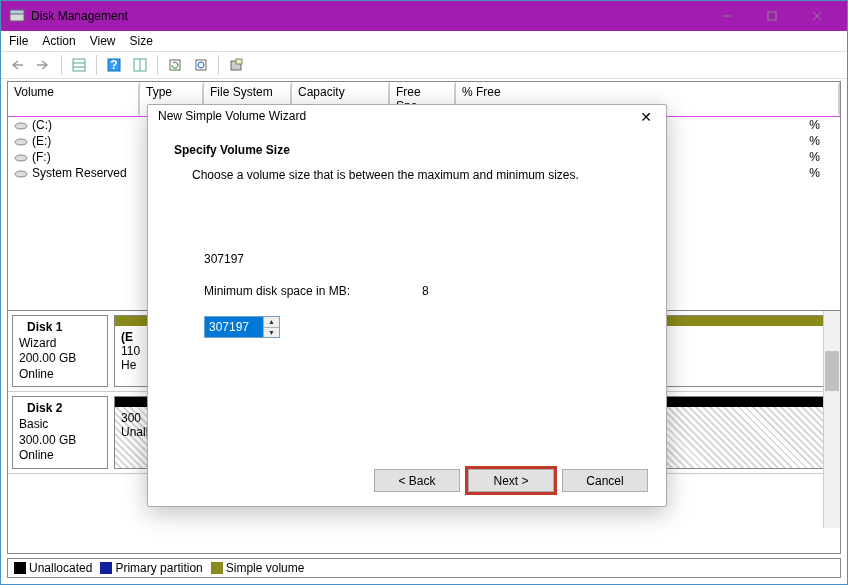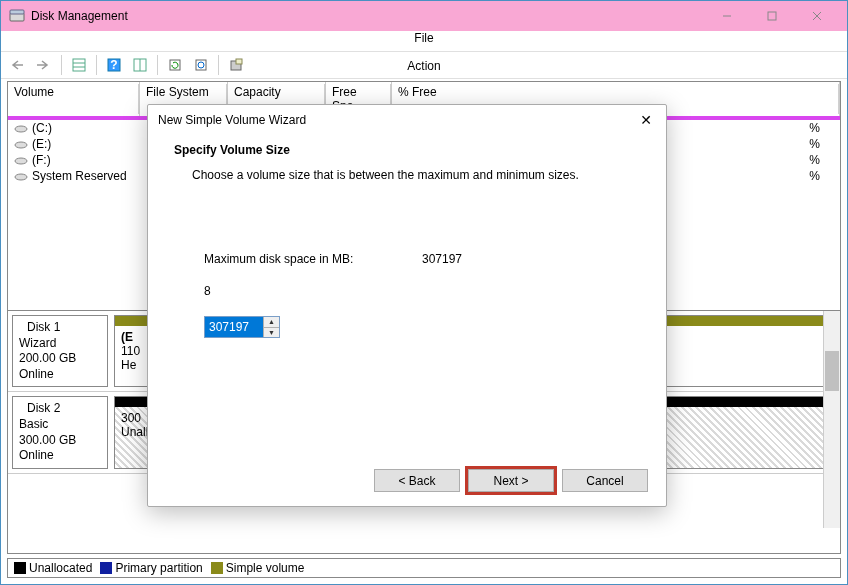--- a/index.html
+++ b/index.html
@@ -1,71 +1,71 @@
 <!DOCTYPE html>
 <html><head>
 <meta charset="utf-8">
 <style>
 * { box-sizing: border-box; margin: 0; padding: 0; font-family: "Segoe UI", Tahoma, sans-serif; font-size: 12px; }
 body { background: #fff; width: 848px; height: 585px; border: 1px solid #4a90c2; position: relative; overflow: hidden; }
 
 
-.titlebar { height: 30px; background: #f9a8d4; display: flex; align-items: center; padding: 0 8px; }
+.titlebar { height: 30px; background: #a21caf; display: flex; align-items: center; padding: 0 8px; }
 .titlebar .app-icon { width: 16px; height: 16px; margin-right: 6px; }
 .titlebar .title { flex: 1; color: #000; font-size: 12px; }
 .titlebar .win-controls { display: flex; }
 .titlebar .win-btn { width: 45px; height: 30px; display: flex; align-items: center; justify-content: center; color: #666; }
 .titlebar .win-btn svg { stroke: #888; }
 
 
-.menubar { height: 20px; display: flex; align-items: center; padding: 0 8px; gap: 14px; flex-direction: column; }
+.menubar { height: 20px; display: flex; align-items: center; padding: 0 8px; gap: 14px; }
 .menubar span { color: #000; }
 
 
 .toolbar { height: 28px; border-top: 1px solid #e0e0e0; border-bottom: 1px solid #e0e0e0; display: flex; align-items: center; padding: 0 6px; gap: 4px; }
 .toolbar .tbtn { width: 22px; height: 22px; display: flex; align-items: center; justify-content: center; }
 .toolbar .sep { width: 1px; height: 20px; background: #d0d0d0; margin: 0 2px; }
 
 
 .content { position: absolute; top: 80px; left: 6px; right: 6px; bottom: 30px; border: 1px solid #888; }
 
 
 .vol-list { height: 228px; overflow: hidden; }
-.vol-header { display: flex; background: #4d7c0f; border-bottom: 4px solid #d946ef; }
+.vol-header { display: flex; background: #4d7c0f; border-bottom: 1px solid #d946ef; }
 .vol-header .col { border-right: 1px solid #ccc; padding: 3px 6px; background: #fff; position: relative; }
 .vol-header .col::after { content: ""; position: absolute; right: 0; top: 2px; bottom: 2px; width: 1px; background: #d0d0d0; }
 .vol-rows { }
 .vol-row { display: flex; align-items: center; padding: 1px 6px; gap: 4px; }
 .disk-icon { width: 14px; height: 10px; }
 .vol-row span { }
 .vol-row .pct { margin-left: auto; padding-right: 14px; }
 
 
 .disk-pane { border-top: 1px solid #888; position: relative; height: 218px; }
 .disk-pane-inner { position:absolute; inset:0; overflow:hidden; }
 .disk-row { display: flex; border-bottom: 1px solid #ccc; padding: 4px; gap: 6px; }
 .disk-label { width: 96px; border: 1px solid #888; padding: 4px 6px; background: #fff; }
-.disk-label .dname { font-weight: normal; padding-left: 8px; }
+.disk-label .dname { font-weight: bold; padding-left: 8px; }
 .disk-label div { line-height: 1.3; }
 .disk-bar { flex: 1; border: 1px solid #888; position: relative; background: hatching; }
 .disk-bar.olive::before { content:""; position:absolute; left:0; right:0; top:0; height:10px; background:#8a8a1a; }
 .disk-bar.black::before { content:""; position:absolute; left:0; right:0; top:0; height:10px; background:#000; }
 .disk-bar .bar-text { padding: 14px 6px 4px; }
 .hatched { background: repeating-linear-gradient(45deg,#fff,#fff 3px,#d9d9d9 3px,#d9d9d9 5px); }
 .disk-scrollbar { position:absolute; top:0; right:0; bottom:0; width:17px; background:#f0f0f0; border-left:1px solid #ccc; }
 .disk-scrollbar .thumb { position:absolute; left:1px; right:1px; top:40px; height:40px; background:#c0c0c0; }
 
 
 .legend { position: absolute; left: 6px; right: 6px; bottom: 6px; height: 20px; border: 1px solid #888; border-top: 1px solid #888; display: flex; align-items: center; gap: 8px; padding: 0 6px; background:#fff;}
 .legend .sw { width: 12px; height: 12px; display:inline-block; margin-right:3px; vertical-align:middle;}
 .legend span { display:inline-flex; align-items:center; }
 
 
 .wizard { position: absolute; left: 146px; top: 103px; width: 520px; height: 403px; background: #fff; border: 1px solid #aaa; border-radius: 2px; box-shadow: 0 6px 24px rgba(0,0,0,0.25); z-index: 10; }
-.wizard .dlg-title { height: 30px; display: flex; align-items: center; padding: 12px 10px; color:#000;}
+.wizard .dlg-title { height: 30px; display: flex; align-items: flex-start; padding: 4px 10px; color:#000;}
 .wizard .dlg-title .close { margin-left: auto; width: 20px; text-align:center; font-size:14px;}
 .wizard .dlg-body { padding: 8px 26px 0; }
 .wizard .heading { font-weight: bold; margin-bottom: 11px; }
 .wizard .subheading { margin-left: 18px; margin-bottom: 70px; }
 .wizard .form-row { display: flex; align-items: center; margin-left: 30px; margin-bottom: 18px; }
 .wizard .form-row .lbl { width: 218px; }
 .wizard .form-row .val { }
 .spin-wrap { display:flex; border:1px solid #7a9ec7; }
 .spin-input { width: 58px; height: 20px; border: none; padding: 2px 4px; font-size:12px; outline:none; }
 .spin-input.selected { background:#0078d7; color:#fff; }
@@ -165,20 +165,21 @@
         <rect x="2" y="3" width="10" height="9" fill="#ccc" stroke="#666"></rect>
         <rect x="7" y="1" width="6" height="5" fill="#eec" stroke="#885"></rect>
       </svg>
     </div>
 </div>
 
 <div class="content">
   <div class="vol-list">
     <div class="vol-header">
       <div class="col" style="width:132px">Volume</div>
+      <div class="col" style="width:64px">Type</div>
       <div class="col" style="width:88px">File System</div>
       <div class="col" style="width:98px">Capacity</div>
       <div class="col" style="width:66px">Free Spa...</div>
       <div class="col" style="flex:1">% Free</div>
     </div>
     <div class="vol-rows">
       <div class="vol-row">
         <span class="disk-icon"><svg width="14" height="10">
               <ellipse cx="7" cy="5" rx="6" ry="3" fill="#ddd" stroke="#888"></ellipse>
             </svg></span>
@@ -266,24 +267,24 @@
 <div class="wizard">
   <div class="dlg-title">
     <span>New Simple Volume Wizard</span>
     <span class="close">✕</span>
   </div>
   <div class="dlg-body">
     <div class="heading">Specify Volume Size</div>
     <div class="subheading">Choose a volume size that is between the maximum and minimum sizes.</div>
 
     <div class="form-row">
-      <div class="lbl">Maximum disk space in MB:</div>
       <div class="val">307197</div>
     </div>
     <div class="form-row">
+      <div class="lbl">Minimum disk space in MB:</div>
       <div class="val">8</div>
     </div>
     <div class="form-row">
       <div class="spin-wrap">
         <input class="spin-input selected" value="307197" style="">
         <div class="spin-btns">
           <div>▲</div>
           <div>▼</div>
         </div>
       </div>

